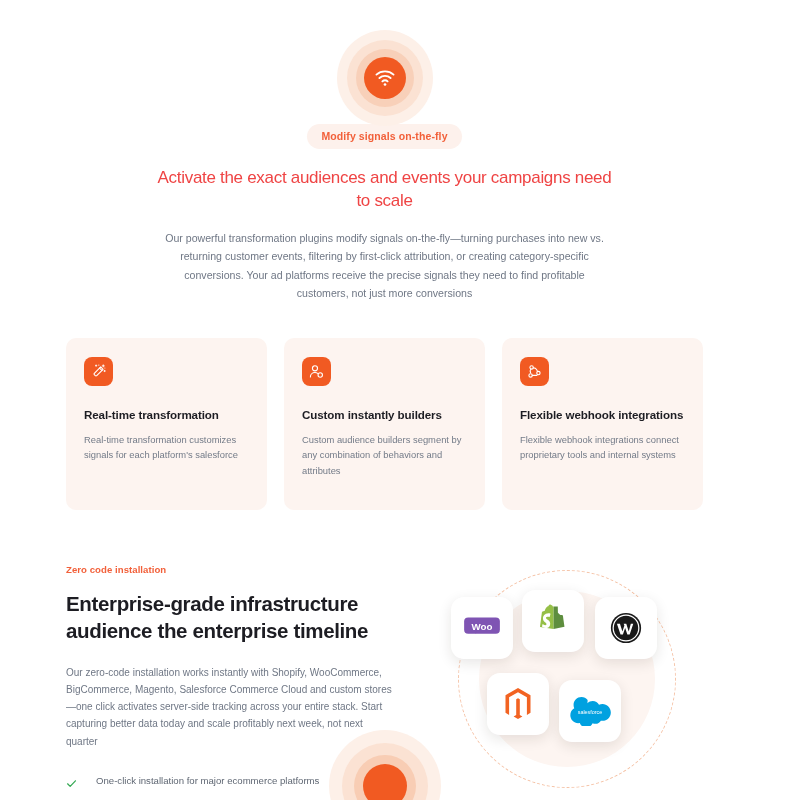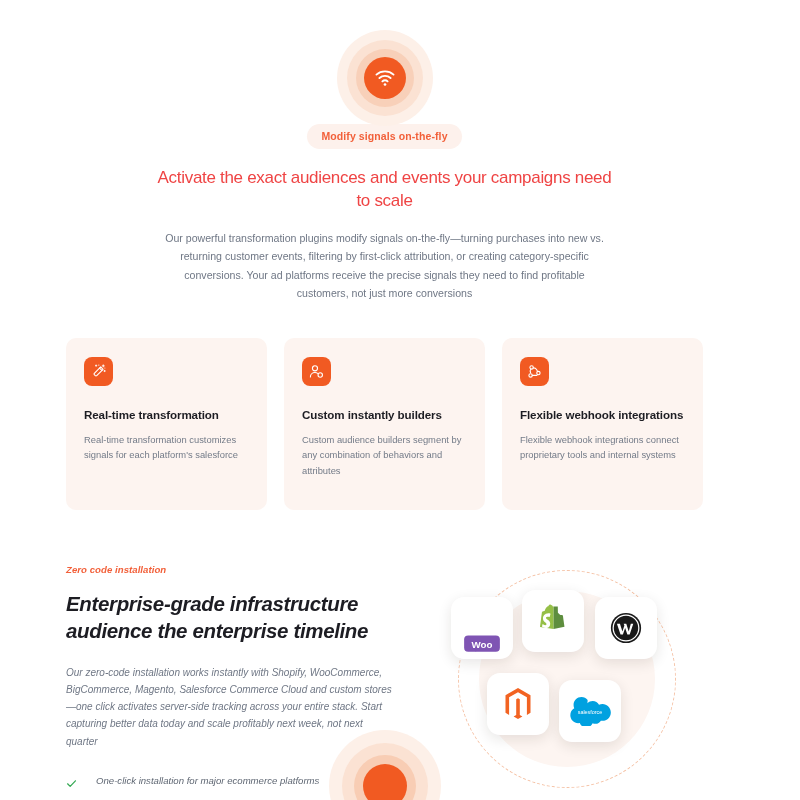--- a/index.html
+++ b/index.html
@@ -117,21 +117,21 @@
     color: #737b88;
   }
 
   
   .section2 {
     display: flex;
     margin-top: 52px;
     padding: 0 64px 0 66px;
     align-items: flex-start;
   }
-  .s2-left { width: 365px; flex: 0 0 365px; padding-top: 2px; font-style: italic; }
+  .s2-left { width: 365px; flex: 0 0 365px; padding-top: 2px; }
   .s2-right {
     flex: 1 1 auto;
     position: relative;
     height: 270px;
   }
 
   .eyebrow {
     color: #f2603a;
     font-size: 9.6px;
     font-weight: bold;
@@ -199,21 +199,21 @@
     position: absolute;
     width: 62px;
     height: 62px;
     background: #ffffff;
     border-radius: 13px;
     box-shadow: 0 4px 14px rgba(40,30,20,.11);
     display: flex;
     align-items: center;
     justify-content: center;
   }
-  .tile-woo       { left: 8px;  top: 47px; align-items: flex-end; }
+  .tile-woo       { left: 8px;  top: 47px; }
   .tile-shopify   { left: 79px; top: 40px; }
   .tile-wordpress { left: 152px;top: 47px; }
   .tile-magento   { left: 44px; top: 123px; }
   .tile-salesforce{ left: 116px;top: 130px; }
 
   
   .bottom-glow {
     position: absolute;
     left: 50%;
     bottom: -46px;

